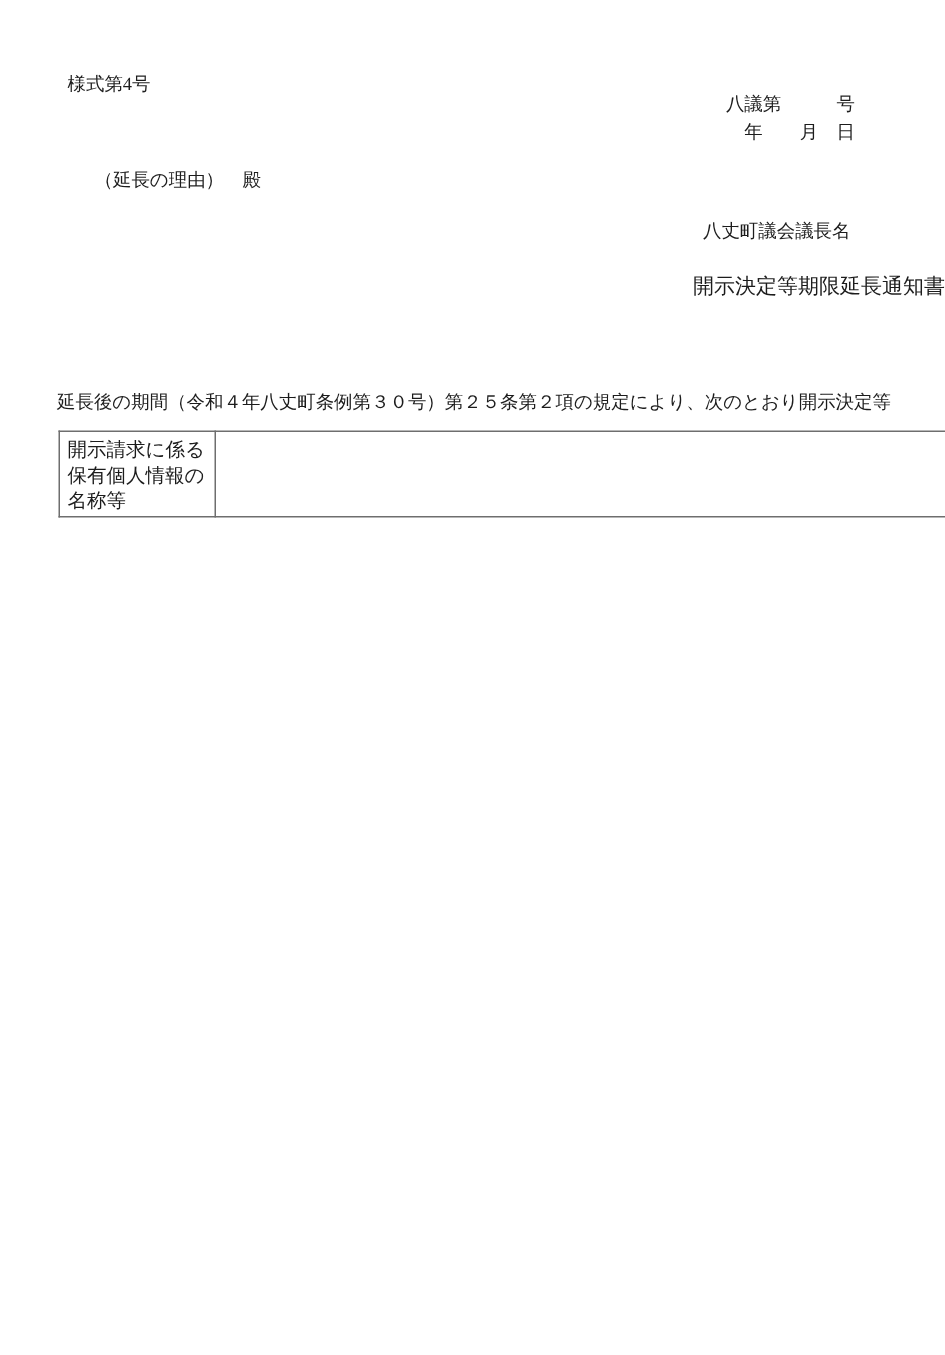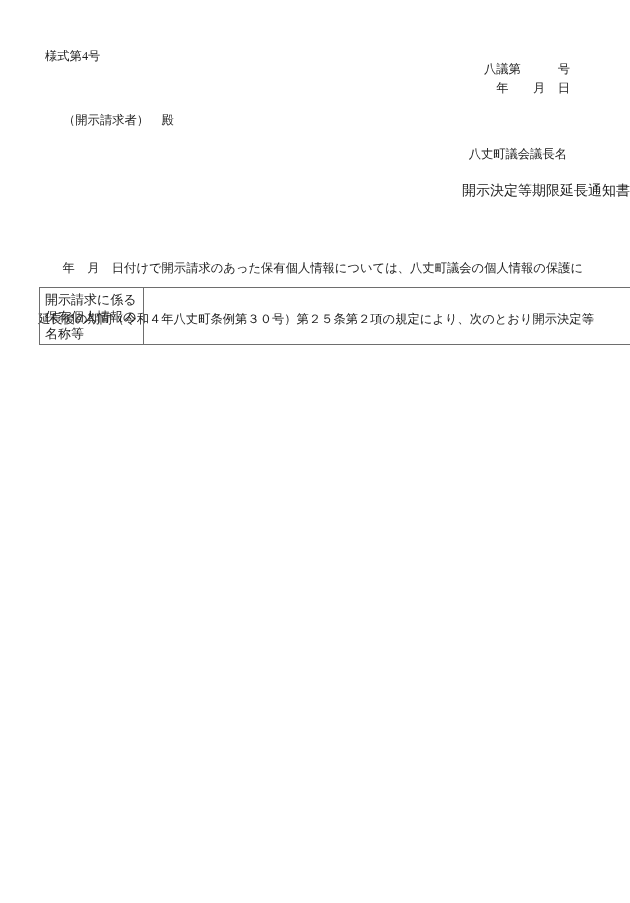--- a/index.html
+++ b/index.html
@@ -57,28 +57,27 @@
 <body>
 
 <div class="page">
 
   <div class="abs form-number">様式第4号</div>
 
   <div class="abs doc-number">八議第　　　号</div>
 
   <div class="abs date-line">年　　月　日</div>
 
-  <div class="abs addressee">（開示請求者）　殿</div>
+  <div class="abs addressee">（延長の理由）　殿</div>
 
   <div class="abs sender">八丈町議会議長名</div>
 
   <div class="abs doc-title">開示決定等期限延長通知書</div>
 
   <div class="abs body-par">
-    <div class="line">　　年　月　日付けで開示請求のあった保有個人情報については、八丈町議会の個人情報の保護に</div>
     <div class="line">延長後の期間（令和４年八丈町条例第３０号）第２５条第２項の規定により、次のとおり開示決定等</div>
   </div>
 
   <table class="notice-table">
     <tbody>
         <tr class="row-1">
       <td class="col-label cell-label">開示請求に係る保有個人情報の名称等</td>
       <td class="cell-value"></td>
     </tr>
   </tbody>

